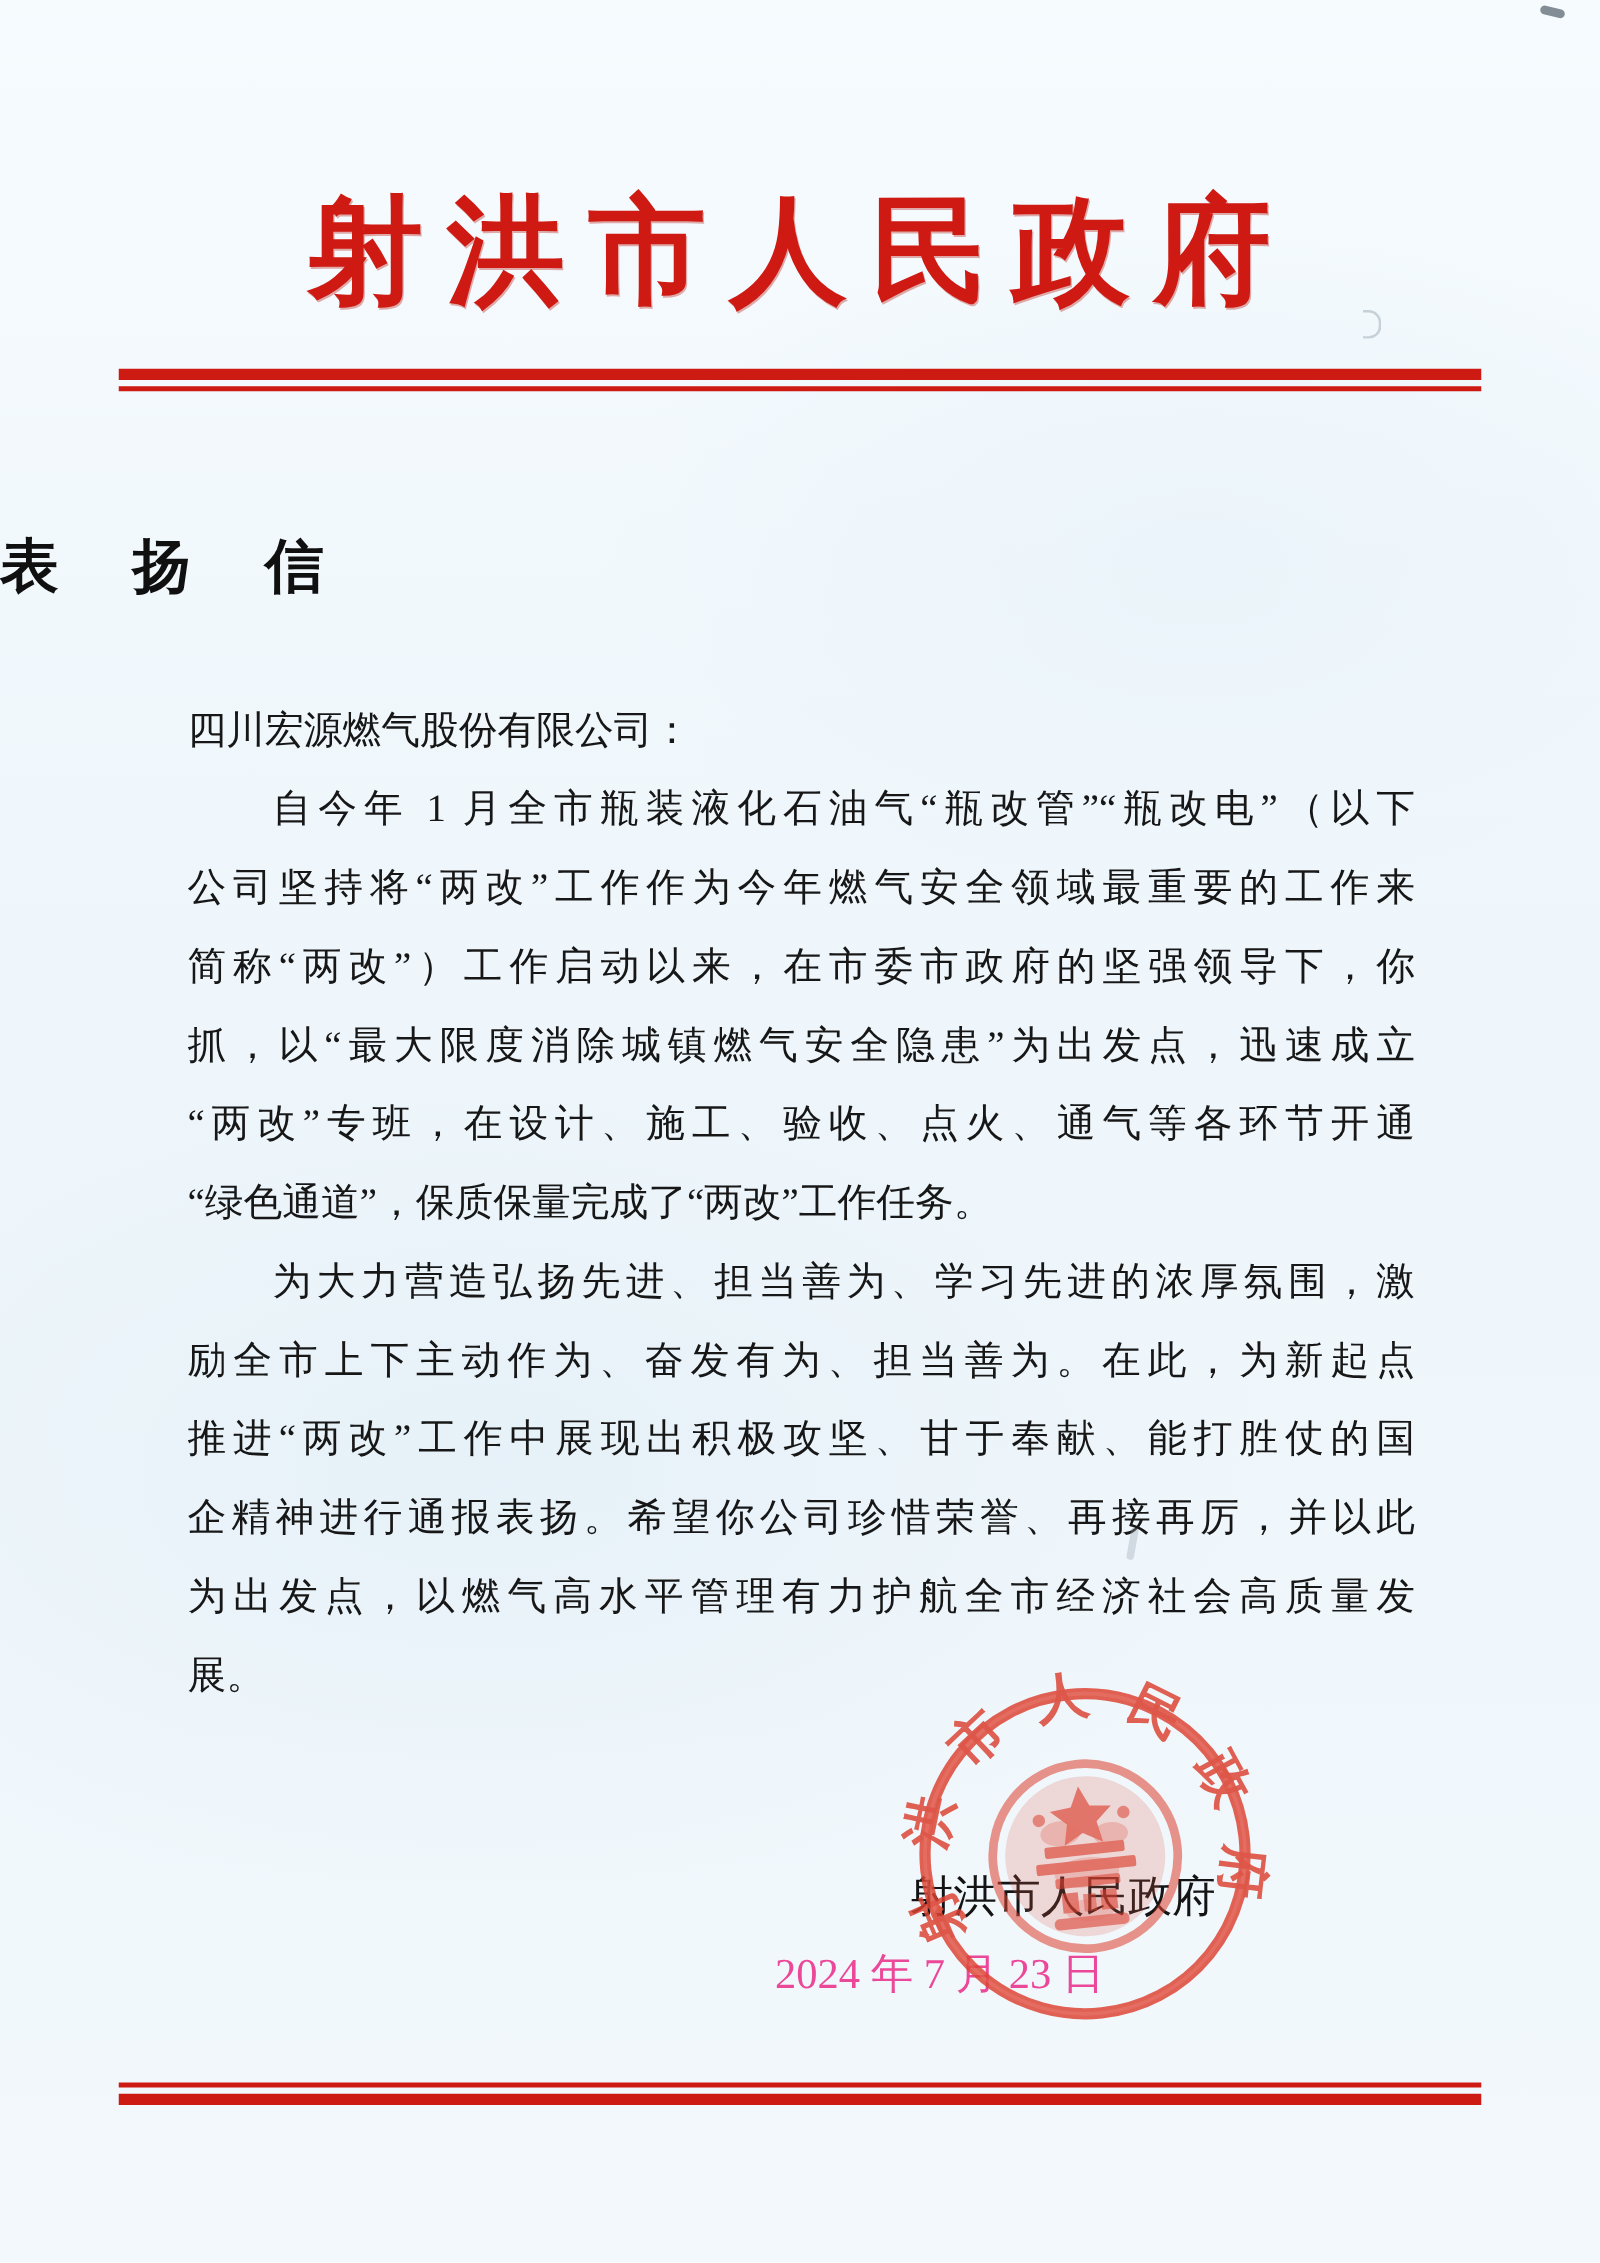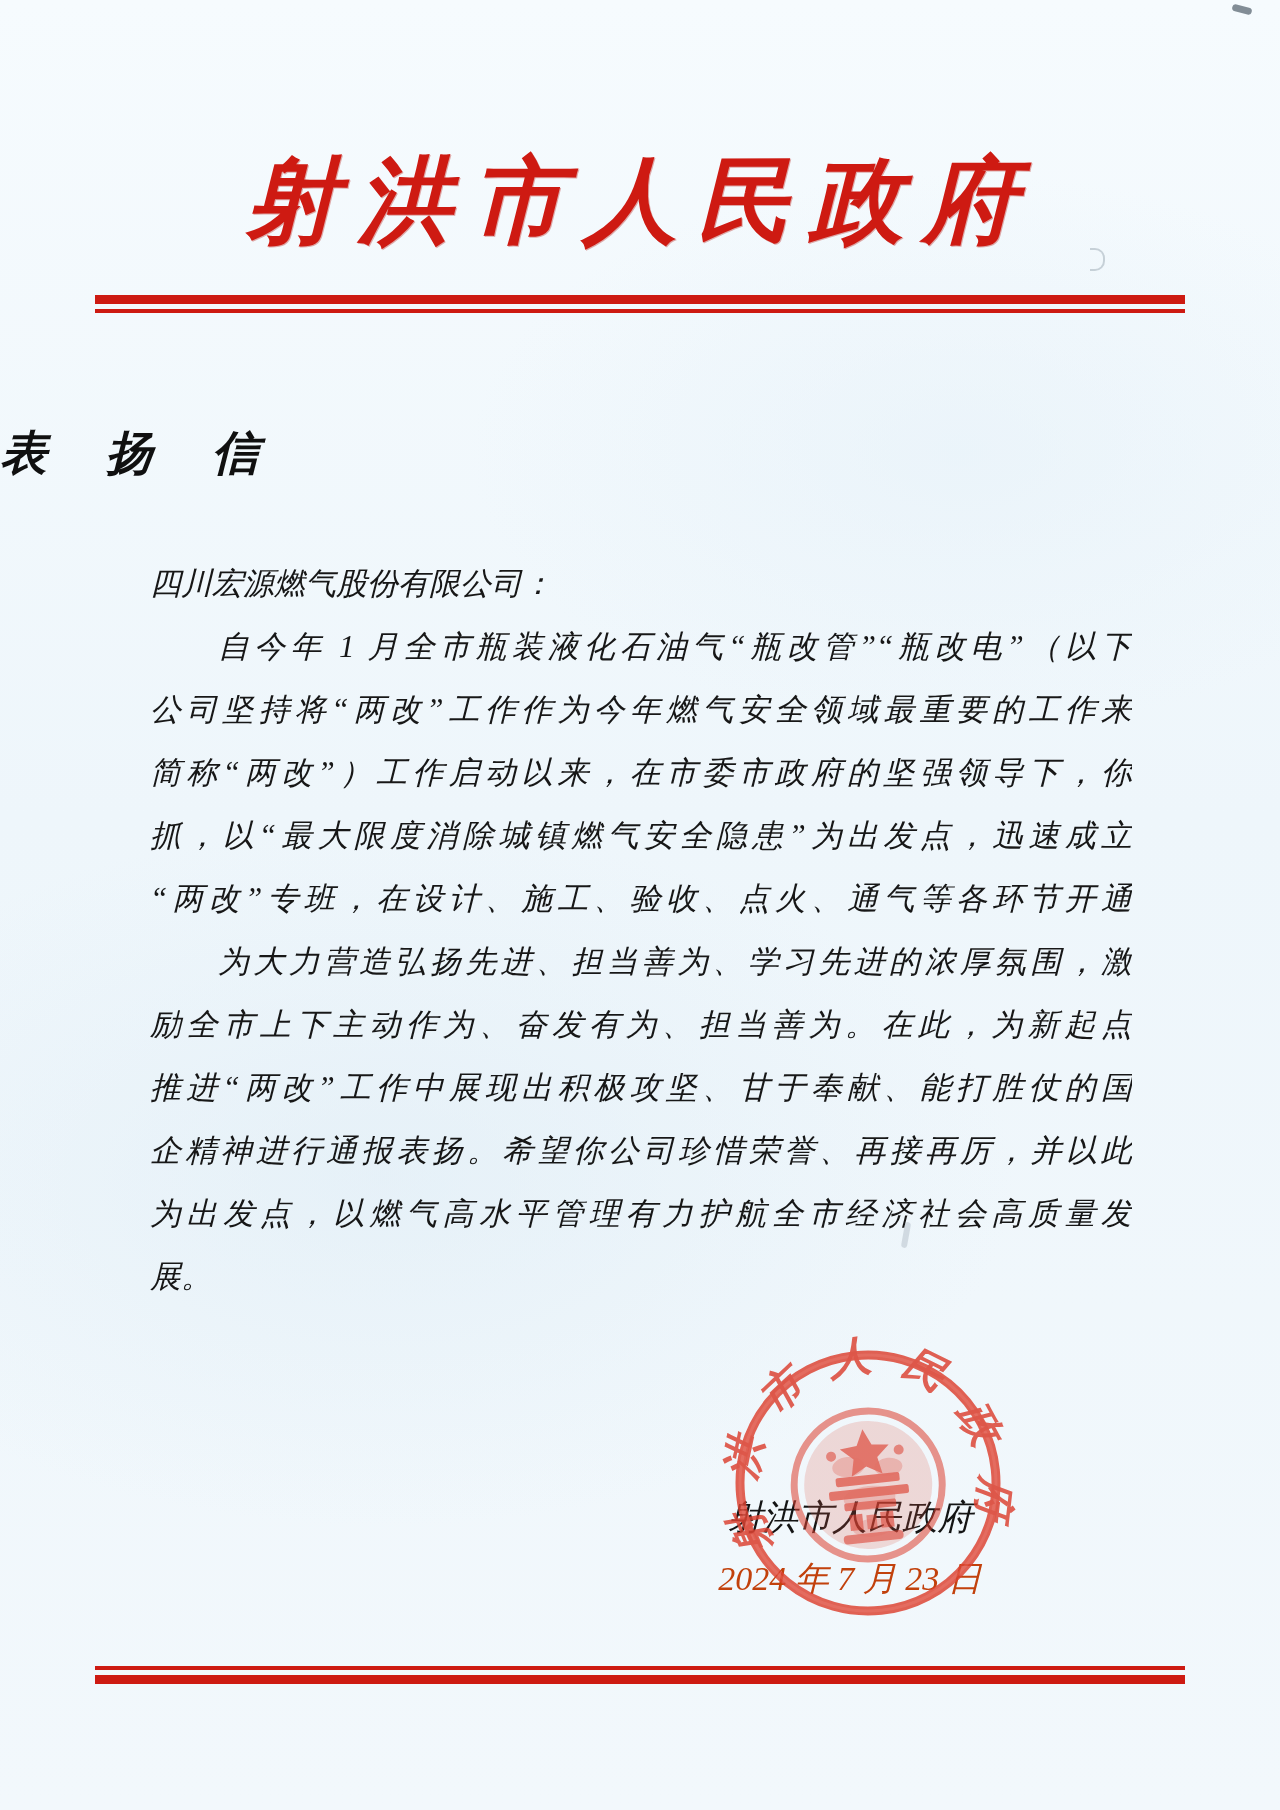--- a/index.html
+++ b/index.html
@@ -7,21 +7,21 @@
     width: 1280px; height: 1810px;
     position: relative;
     background:
       radial-gradient(ellipse 900px 500px at 30% 65%, rgba(222,236,245,0.55), rgba(222,236,245,0) 70%),
       radial-gradient(ellipse 700px 400px at 75% 25%, rgba(228,240,248,0.5), rgba(228,240,248,0) 70%),
       linear-gradient(180deg, #f6fbfe 0%, #eef6fb 45%, #f2f8fc 100%);
     font-family: "Liberation Serif", "DejaVu Serif", serif;
     overflow: hidden;
     color: #161616;
   }
-  .page { position: absolute; inset: 0; font-style: italic; }
+  .page { position: absolute; inset: 0; }
 
   
   .letterhead {
     position: absolute; top: 138px; left: 0; width: 100%;
     text-align: center;
     font-size: 94px; font-weight: 900;
     color: #ce1a12;
     letter-spacing: 19px;
     white-space: nowrap;
     text-shadow: 1px 1px 0 rgba(180,20,12,0.35);
@@ -54,21 +54,21 @@
   .line.indent { padding-left: 68px; }
 
   
   .signature {
     position: absolute; top: 1494px; left: 620px; width: 460px;
     text-align: center; font-size: 35px; color: #141414;
     z-index: 2; white-space: nowrap;
   }
   .sign-date {
     position: absolute; top: 1556px; left: 620px; width: 460px;
-    text-align: center; font-size: 34px; color: #c2410c;
+    font-size: 34px; color: #ec4899;
     z-index: 2; white-space: nowrap;
   }
 
   
   .seal {
     position: absolute; top: 1333px; left: 718px;
     width: 300px; height: 300px;
     z-index: 3; opacity: 0.88;
     transform: rotate(-6deg);
     pointer-events: none;
@@ -92,20 +92,21 @@
 
   <div class="doc-title">表　扬　信</div>
 
   <div class="body-block">
     <div class="line">四川宏源燃气股份有限公司：</div>
     <div class="line fill indent">自今年 1 月全市瓶装液化石油气“瓶改管”“瓶改电”（以下</div>
     <div class="line fill">公司坚持将“两改”工作作为今年燃气安全领域最重要的工作来</div>
     <div class="line fill">简称“两改”）工作启动以来，在市委市政府的坚强领导下，你</div>
     <div class="line fill">抓，以“最大限度消除城镇燃气安全隐患”为出发点，迅速成立</div>
     <div class="line fill">“两改”专班，在设计、施工、验收、点火、通气等各环节开通</div>
+    <div class="line">“绿色通道”，保质保量完成了“两改”工作任务。</div>
     <div class="line fill indent">为大力营造弘扬先进、担当善为、学习先进的浓厚氛围，激</div>
     <div class="line fill">励全市上下主动作为、奋发有为、担当善为。在此，为新起点</div>
     <div class="line fill">推进“两改”工作中展现出积极攻坚、甘于奉献、能打胜仗的国</div>
     <div class="line fill">企精神进行通报表扬。希望你公司珍惜荣誉、再接再厉，并以此</div>
     <div class="line fill">为出发点，以燃气高水平管理有力护航全市经济社会高质量发</div>
     <div class="line">展。</div>
   </div>
 
   <div class="signature">射洪市人民政府</div>
   <div class="sign-date">2024 年 7 月 23 日</div>

